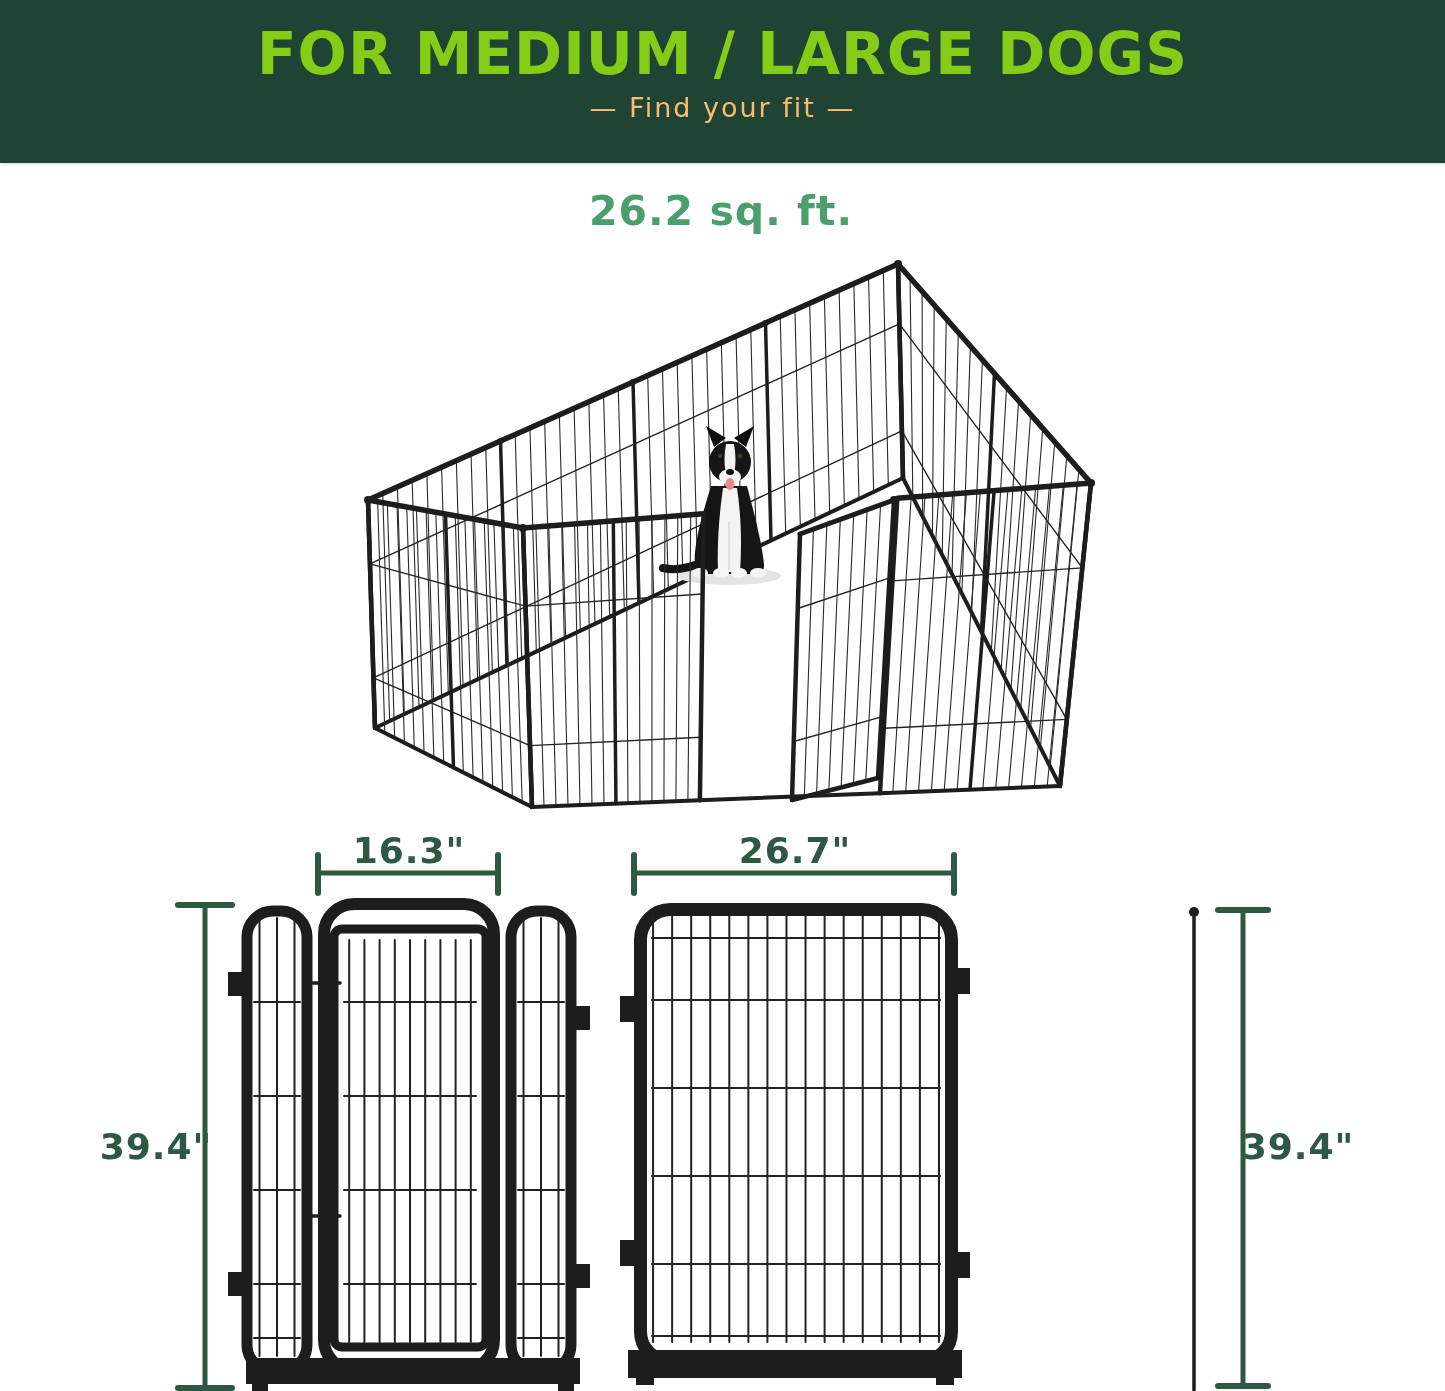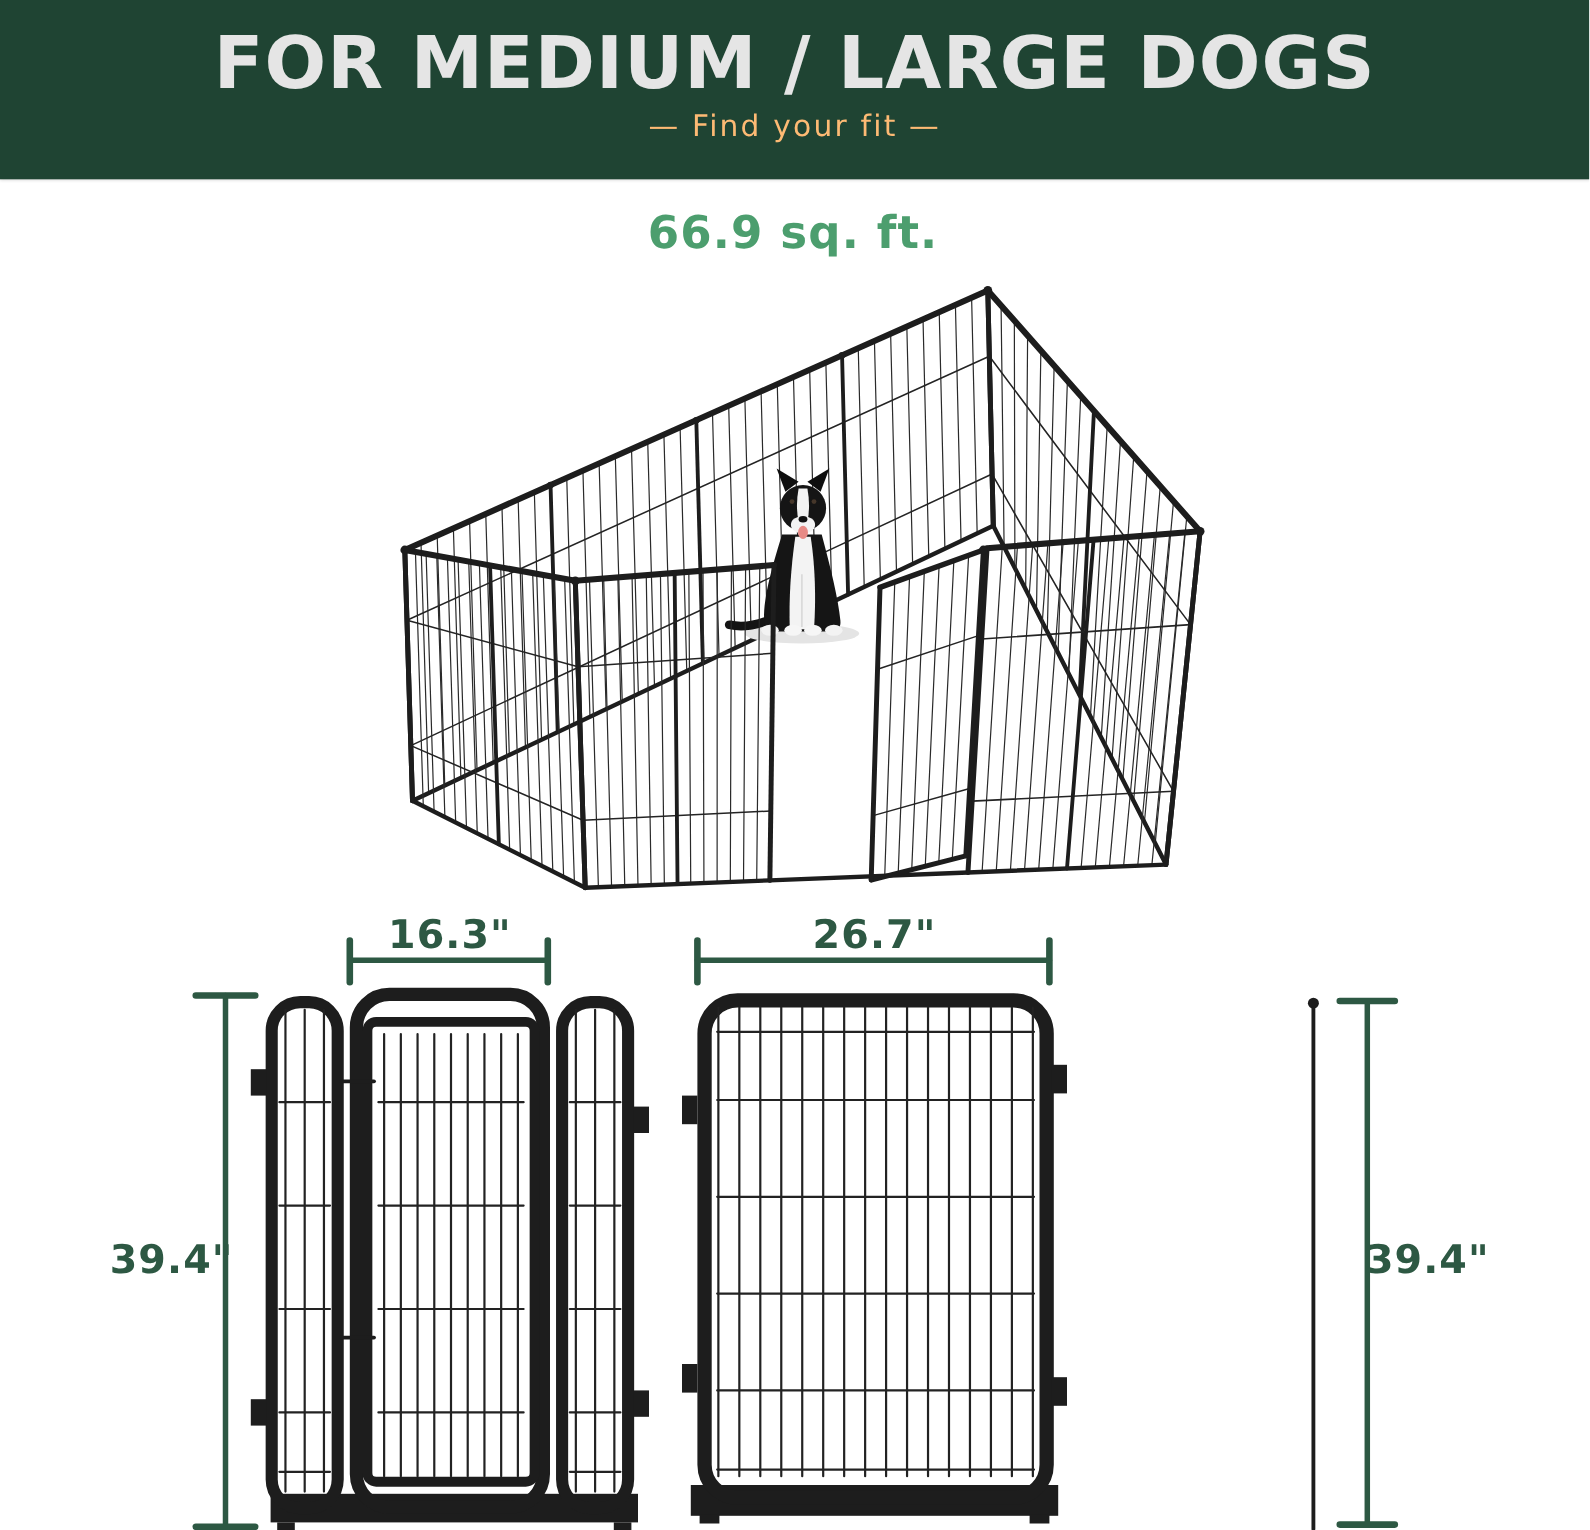--- a/index.html
+++ b/index.html
@@ -12,22 +12,22 @@
   .page{
     position:relative;width:1445px;height:1391px;background:#ffffff;overflow:hidden;
     font-family:"DejaVu Sans","Liberation Sans",sans-serif;
   }
   .banner{
     position:absolute;left:0;top:0;width:1445px;height:163px;
     background:var(--header-bg);text-align:center;
     box-shadow:0 1px 3px rgba(0,0,0,.18);
   }
   .banner h1{
-    margin:0;padding-top:25px;font-size:66px;line-height:1.0;font-weight:700;
-    letter-spacing:1px;color:#e5e5e5;
+    margin:0;padding-top:25px;font-size:58px;line-height:1.0;font-weight:700;
+    letter-spacing:1px;color:#84cc16;
   }
   .banner .subtitle{
     margin-top:9px;font-size:27px;font-weight:400;letter-spacing:2px;color:#fdba74;
   }
   .area-label{
     position:absolute;left:721px;top:211px;transform:translate(-50%,-50%);
     font-size:41px;font-weight:700;letter-spacing:1px;color:var(--area-green);white-space:nowrap;
   }
   #pen-svg{position:absolute;left:345px;top:248px;width:760px;height:575px;}
   #diagram-svg{position:absolute;left:0;top:830px;width:1445px;height:561px;}
@@ -43,21 +43,21 @@
 </head>
 <body>
 
 <div class="page">
 
   <header class="banner">
     <h1>FOR MEDIUM / LARGE DOGS</h1>
     <div class="subtitle">—  Find your fit  —</div>
   </header>
 
-  <div class="area-label">66.9 sq. ft.</div>
+  <div class="area-label">26.2 sq. ft.</div>
 
   <svg id="pen-svg" viewBox="0 0 760 575">
       <g>
         <line x1="44.666666666666664" y1="473.05555555555554" x2="37.72222222222222" y2="245.44444444444446" stroke="#2a2a2a" stroke-width="1.1" stroke-linecap="round"></line>
         <line x1="59.33333333333333" y1="466.1111111111111" x2="52.44444444444444" y2="238.88888888888889" stroke="#2a2a2a" stroke-width="1.1" stroke-linecap="round"></line>
         <line x1="74" y1="459.1666666666667" x2="67.16666666666666" y2="232.33333333333334" stroke="#2a2a2a" stroke-width="1.1" stroke-linecap="round"></line>
         <line x1="88.66666666666666" y1="452.22222222222223" x2="81.88888888888889" y2="225.77777777777777" stroke="#2a2a2a" stroke-width="1.1" stroke-linecap="round"></line>
         <line x1="103.33333333333334" y1="445.27777777777777" x2="96.61111111111111" y2="219.22222222222223" stroke="#2a2a2a" stroke-width="1.1" stroke-linecap="round"></line>
         <line x1="118" y1="438.3333333333333" x2="111.33333333333333" y2="212.66666666666669" stroke="#2a2a2a" stroke-width="1.1" stroke-linecap="round"></line>
         <line x1="132.66666666666669" y1="431.3888888888889" x2="126.05555555555556" y2="206.11111111111111" stroke="#2a2a2a" stroke-width="1.1" stroke-linecap="round"></line>

